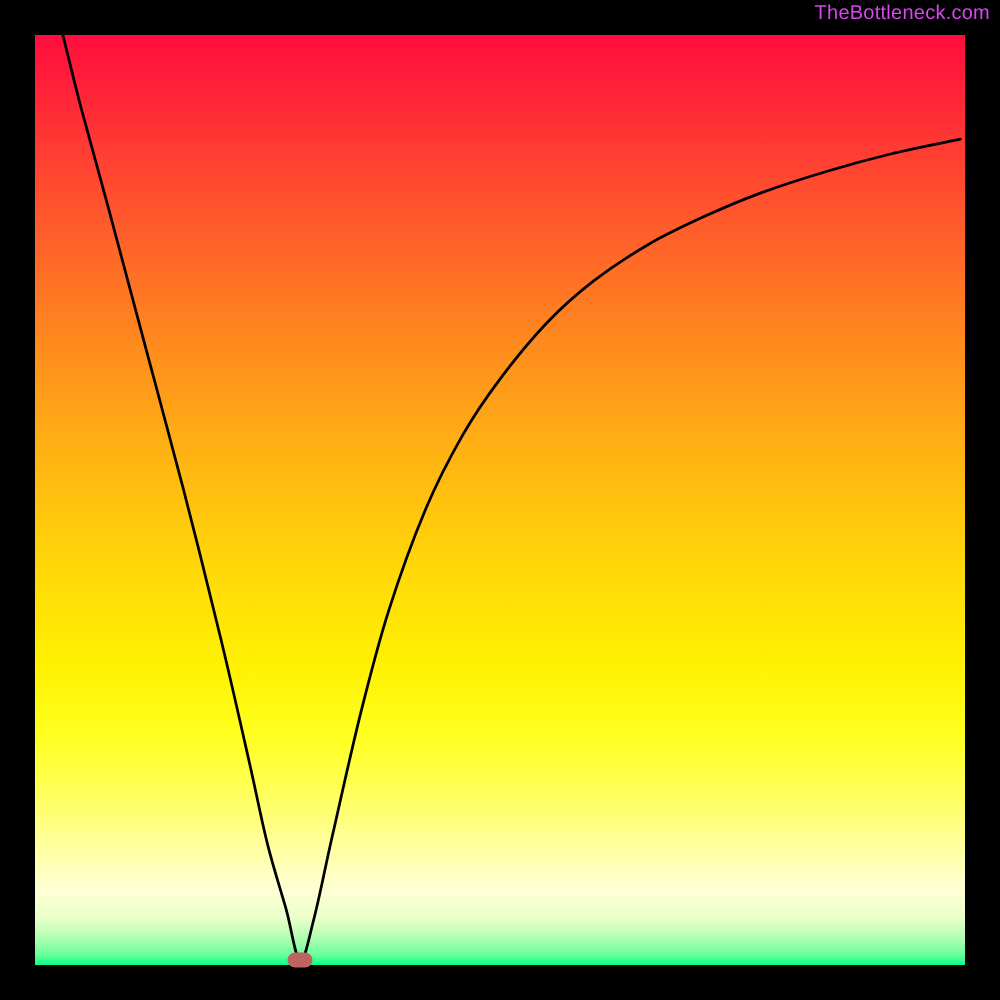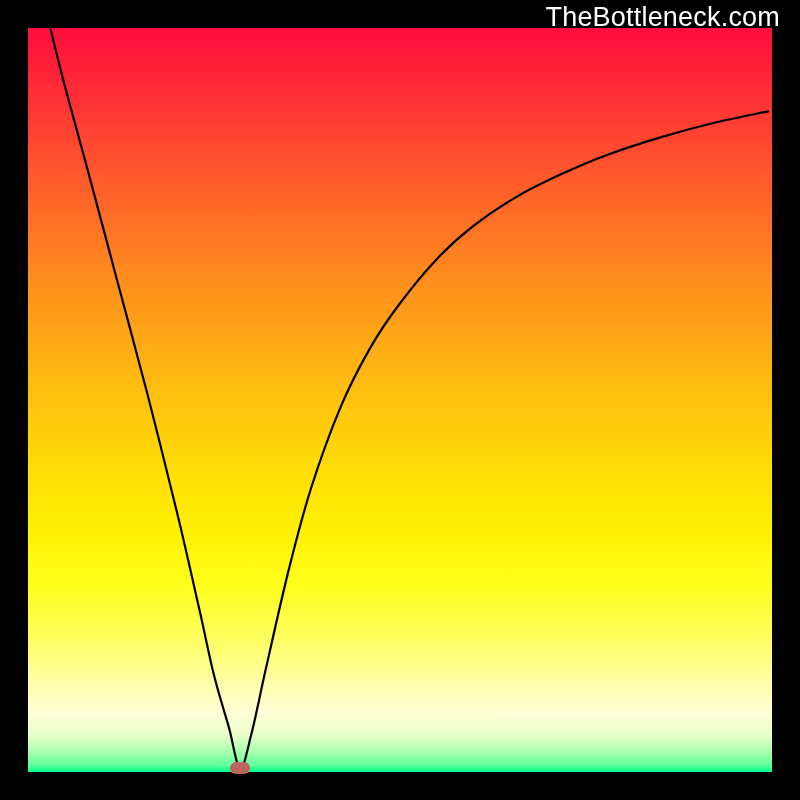--- a/index.html
+++ b/index.html
@@ -7,23 +7,23 @@
     width: 800px;
     height: 800px;
     background: #000;
     position: relative;
     overflow: hidden;
     font-family: Arial, Helvetica, sans-serif;
   }
   .watermark {
     position: absolute;
     top: 2px;
-    right: 20px;
-    color: #ffffff;
-    font-size: 27px;
+    right: 8px;
+    color: #d946ef;
+    font-size: 16px;
     font-weight: 500;
     letter-spacing: 0.2px;
     z-index: 50;
   }
   .plot-area {
     position: absolute;
     left: 28px;
     top: 28px;
     width: 744px;
     height: 744px;

